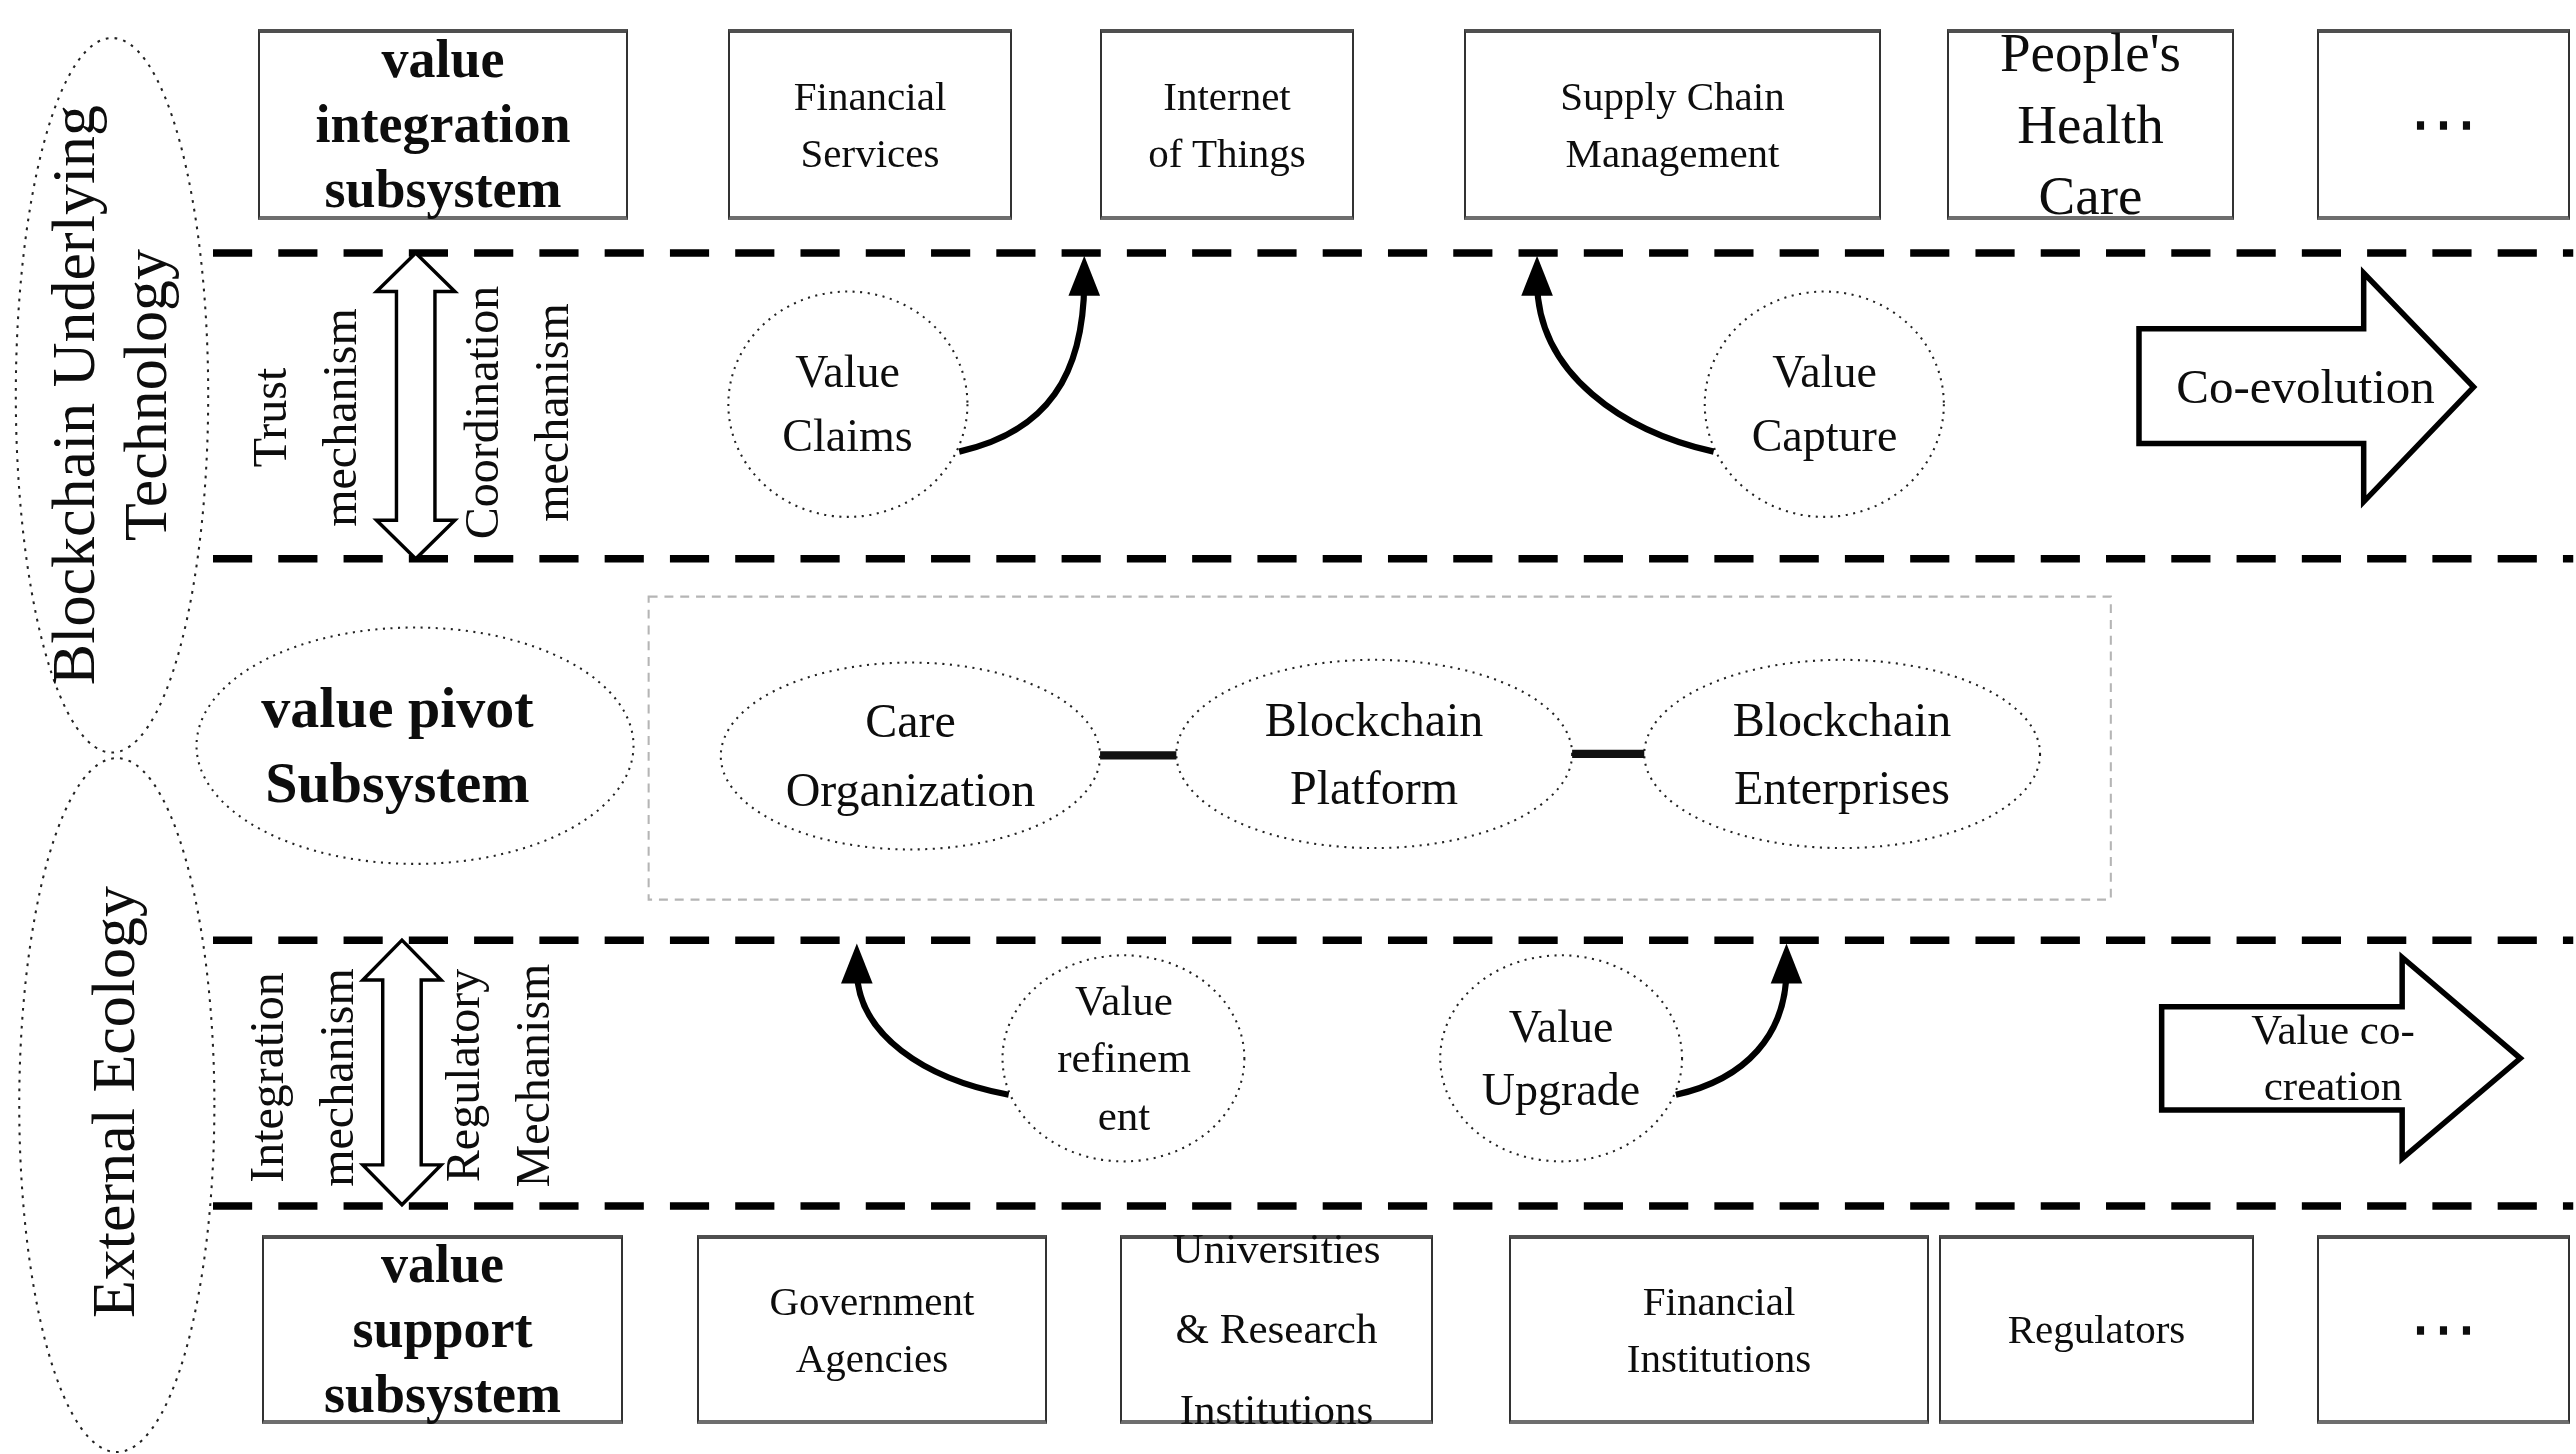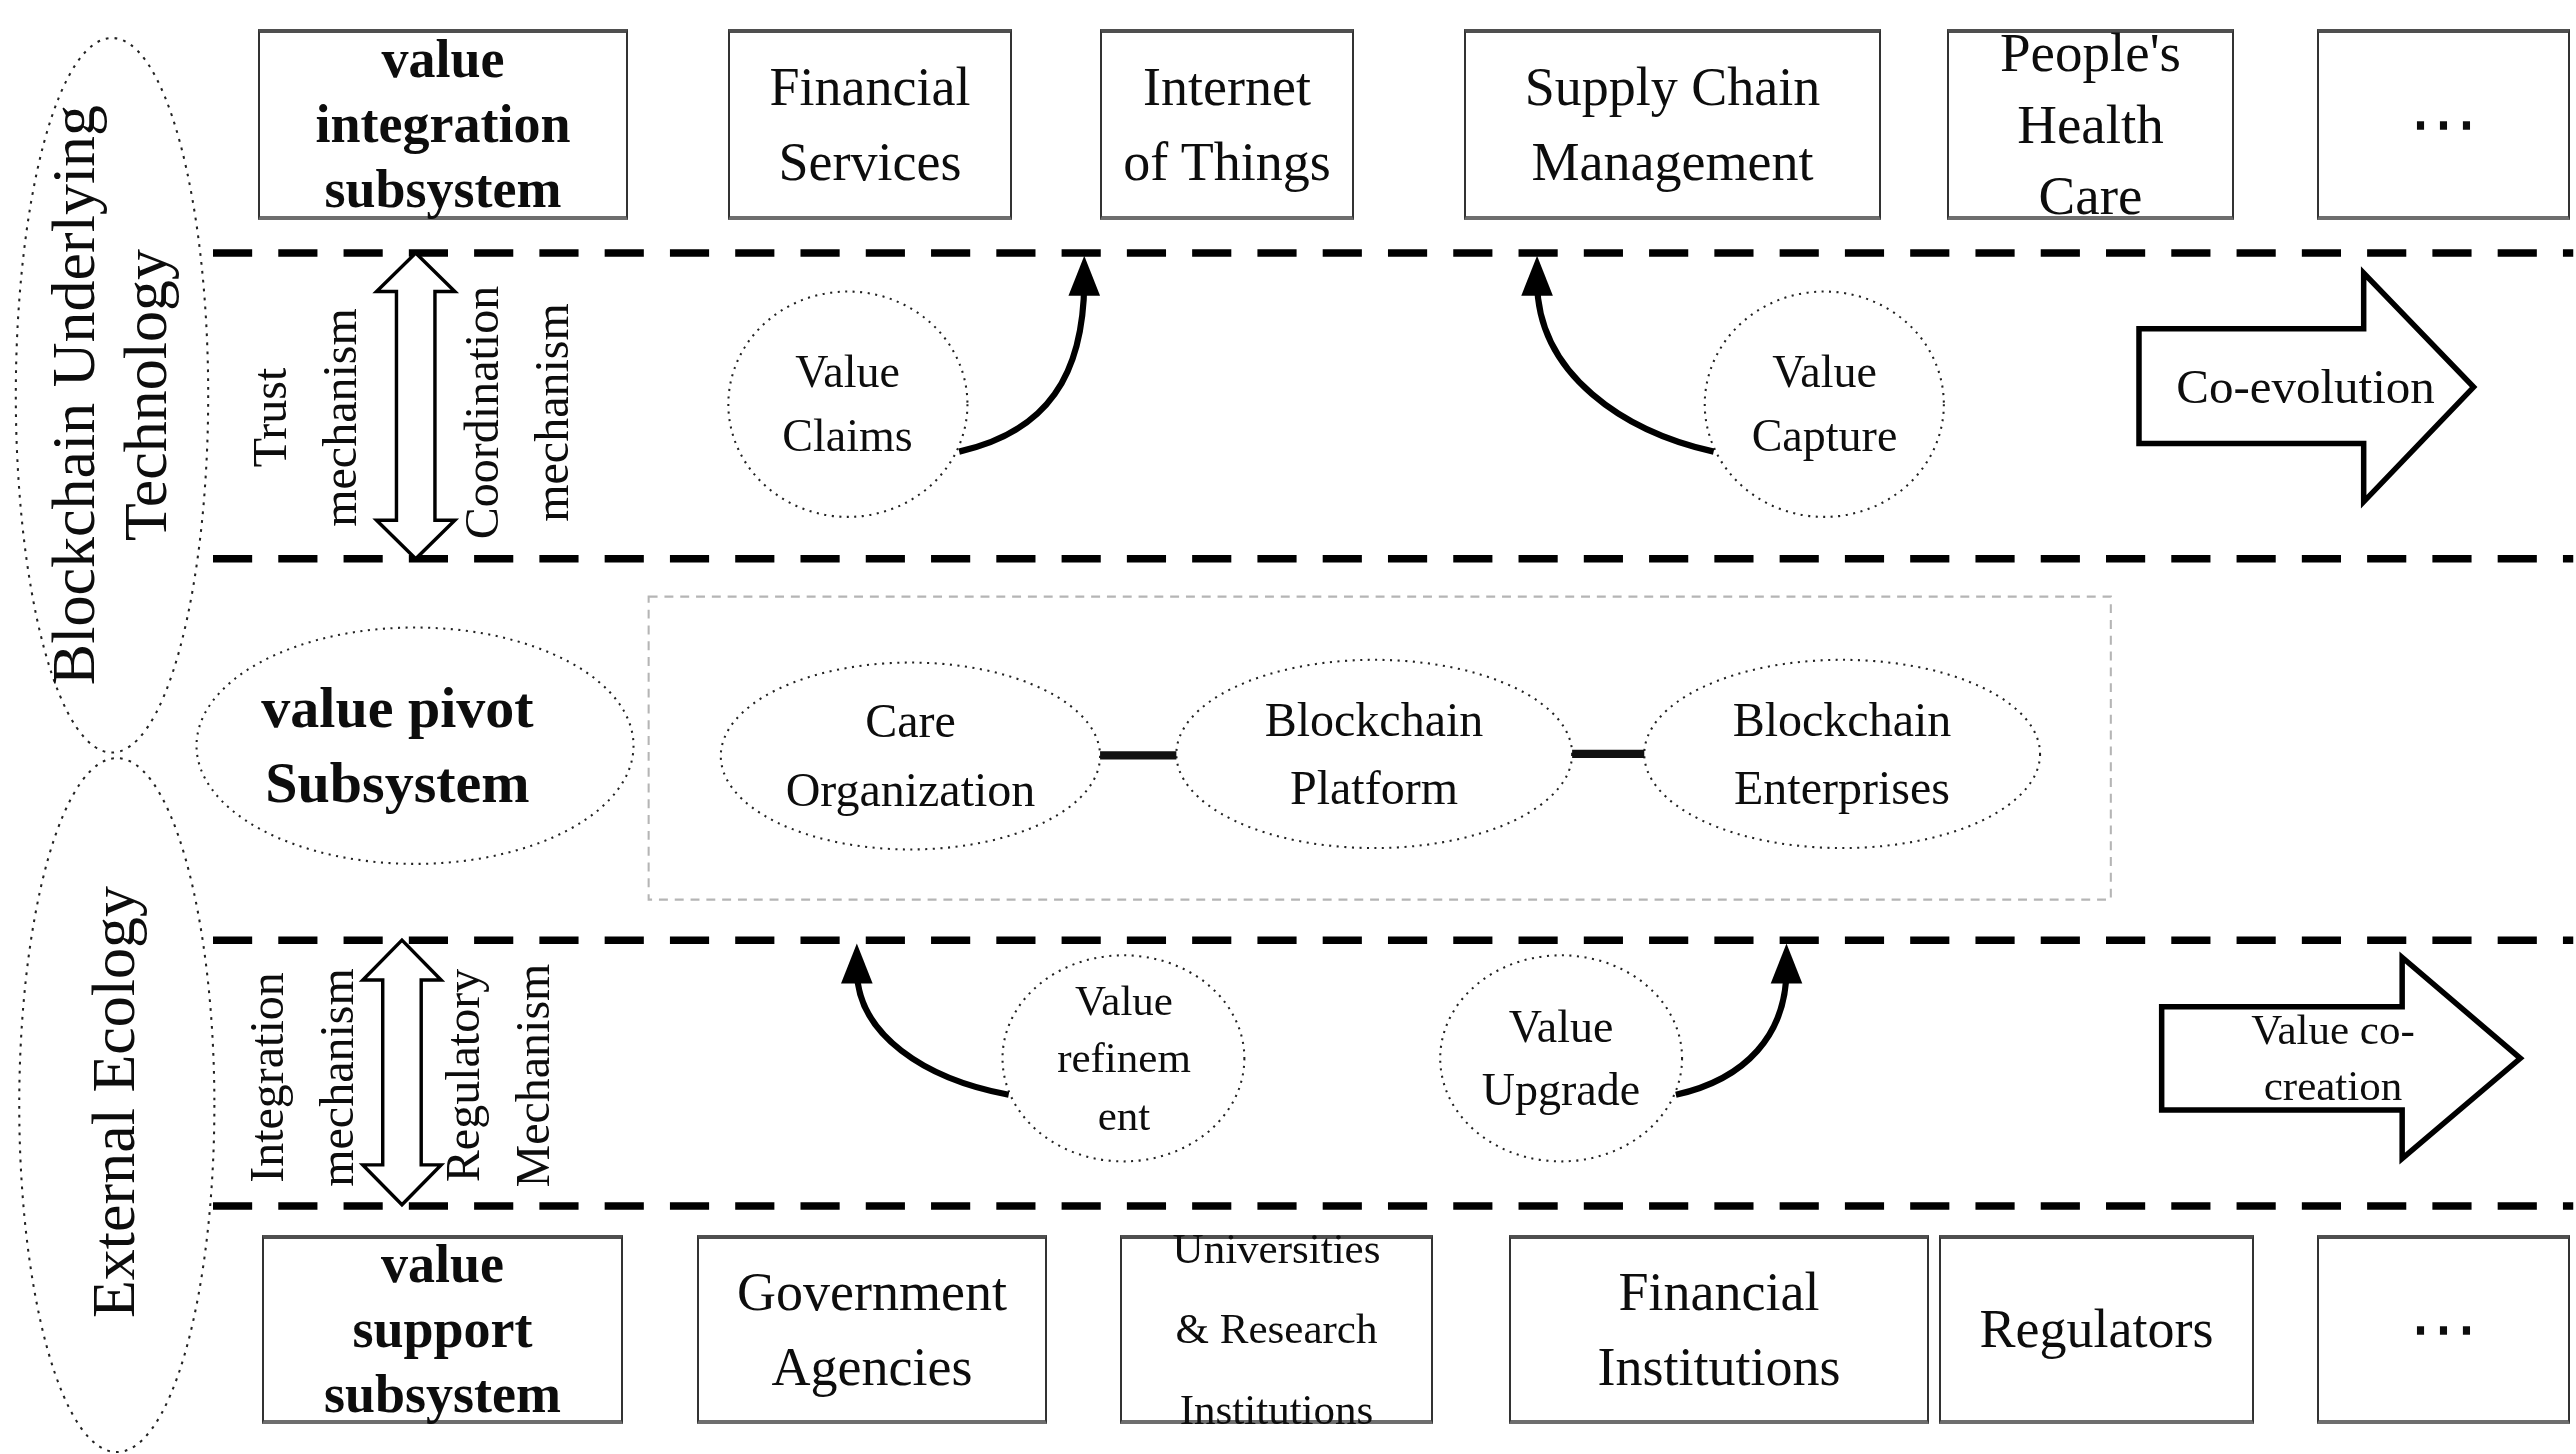--- a/index.html
+++ b/index.html
@@ -4,21 +4,21 @@
 <style>
   html,body{margin:0;padding:0;background:#ffffff;}
   .stage{position:relative;width:2576px;height:1455px;background:#ffffff;overflow:hidden;
          font-family:"Liberation Serif","DejaVu Serif",serif;color:#0d0d0d;}
   svg.layer{position:absolute;left:0;top:0;}
   .txt{position:absolute;display:flex;flex-direction:column;align-items:center;justify-content:center;
        text-align:center;white-space:nowrap;}
   .box{background:#ffffff;border-left:2.1px solid #333333;border-right:2.1px solid #333333;
        border-top:4.8px solid #4f4f4f;border-bottom:4.1px solid #6e6e6e;box-sizing:border-box;}
   .rot{transform:rotate(-90deg);}
-  .fs-box{font-size:54px;line-height:1.38;}
+  .fs-box{font-size:41px;line-height:1.38;}
   .fs-box-sm{font-size:43px;line-height:1.35;}
   .fs-box-phc{font-size:55px;line-height:1.3;}
   .fs-header{font-size:54px;line-height:1.2;font-weight:bold;}
   .fs-pivot{font-size:58px;line-height:1.3;font-weight:bold;}
   .fs-circle{font-size:46px;line-height:1.38;}
   .fs-circle-sm{font-size:43px;line-height:1.34;}
   .fs-member{font-size:48px;line-height:1.42;}
   .fs-mech{font-size:48px;line-height:1.45;}
   .fs-bigrot{font-size:62px;line-height:1.16;}
   .fs-coevo{font-size:49px;line-height:1.2;}

